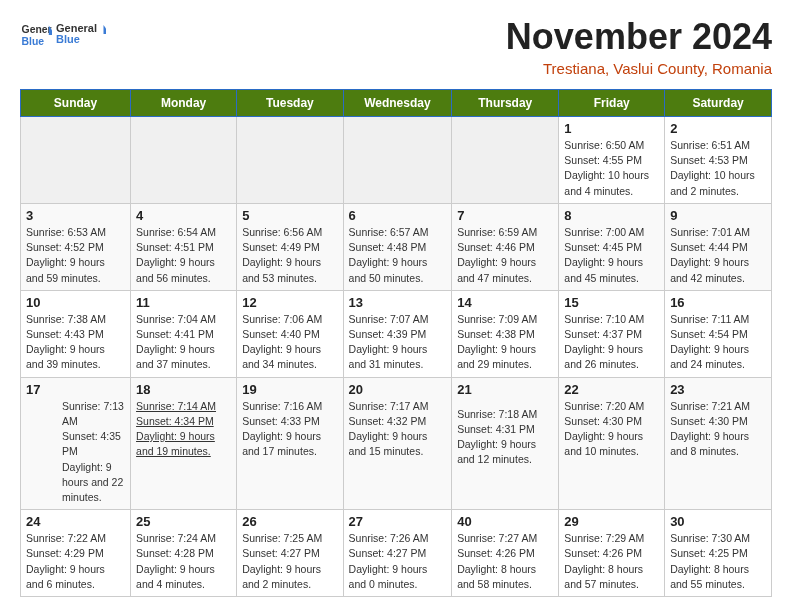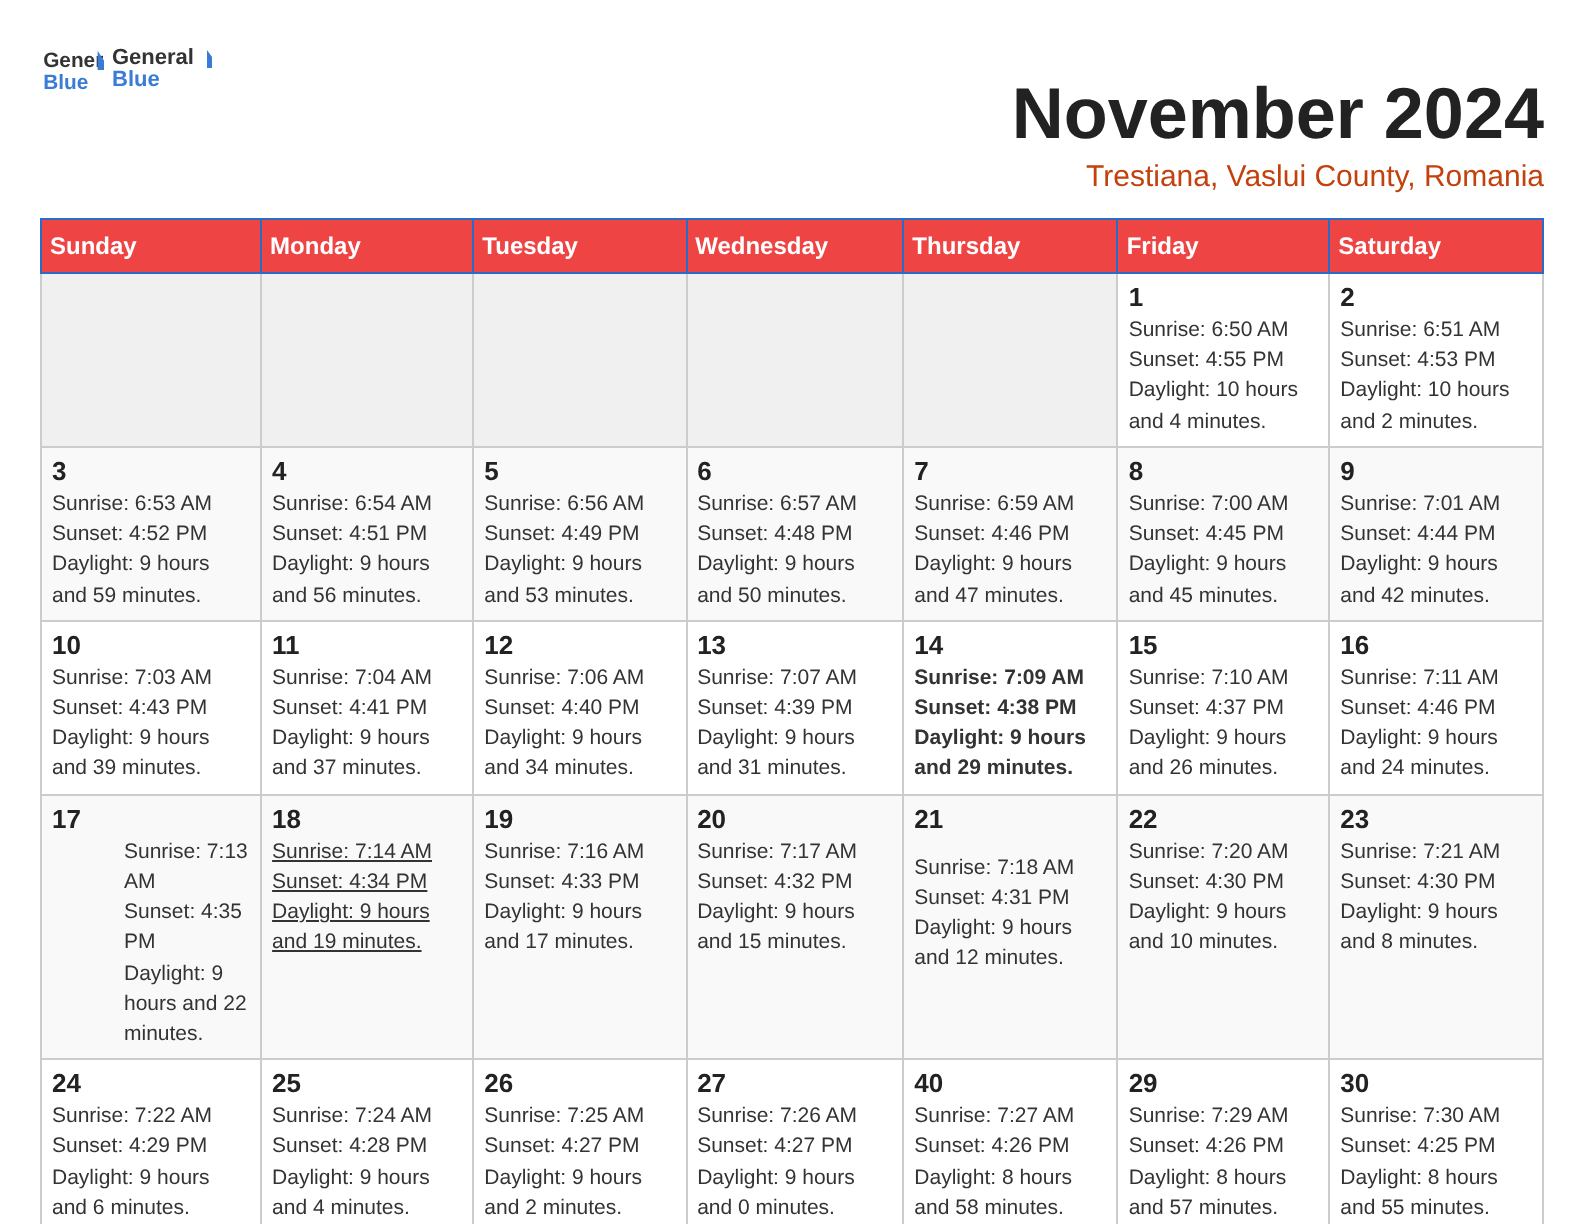--- a/index.html
+++ b/index.html
@@ -25,37 +25,36 @@
       width: 32px;
       height: 32px;
     }
     .title-area {
       text-align: right;
     }
     .month-title {
       font-size: 36px;
       font-weight: bold;
       color: #222;
-      margin-top: 20px;
     }
     .location-title {
       font-size: 15px;
       color: #c2410c;
       margin-top: 2px;
     }
     .calendar-table {
       width: 100%;
       border-collapse: collapse;
       font-size: 11px;
     }
     .calendar-table thead tr th {
-      background-color: #ef4444;
+      background-color: #4d7c0f;
       color: #fff;
       padding: 6px 4px;
-      text-align: left;
+      text-align: center;
       font-size: 12px;
       border: 1px solid #2a6bc5;
       margin-left: 28px;
     }
     .calendar-table tbody tr td {
       border: 1px solid #ccc;
       vertical-align: top;
       padding: 4px 5px;
       width: 113px;
       min-height: 80px;
@@ -181,21 +180,21 @@
         <td>
           <div class="day-number">9</div>
           <div class="day-info" style="white-space: pre-line;">Sunrise: 7:01 AM
 Sunset: 4:44 PM
 Daylight: 9 hours and 42 minutes.</div>
         </td>
       </tr>
       <tr>
         <td>
           <div class="day-number">10</div>
-          <div class="day-info" style="white-space: pre-line;">Sunrise: 7:03 AM
+          <div class="day-info" style="white-space: pre-line;">Sunrise: 7:38 AM
 Sunset: 4:43 PM
 Daylight: 9 hours and 39 minutes.</div>
         </td>
         <td>
           <div class="day-number">11</div>
           <div class="day-info" style="white-space: pre-line;">Sunrise: 7:04 AM
 Sunset: 4:41 PM
 Daylight: 9 hours and 37 minutes.</div>
         </td>
         <td>
@@ -205,34 +204,34 @@
 Daylight: 9 hours and 34 minutes.</div>
         </td>
         <td>
           <div class="day-number">13</div>
           <div class="day-info" style="white-space: pre-line;">Sunrise: 7:07 AM
 Sunset: 4:39 PM
 Daylight: 9 hours and 31 minutes.</div>
         </td>
         <td>
           <div class="day-number">14</div>
-          <div class="day-info" style="white-space: pre-line; font-weight: bold;">Sunrise: 7:09 AM
+          <div class="day-info" style="white-space: pre-line;">Sunrise: 7:09 AM
 Sunset: 4:38 PM
 Daylight: 9 hours and 29 minutes.</div>
         </td>
         <td>
           <div class="day-number">15</div>
           <div class="day-info" style="white-space: pre-line;">Sunrise: 7:10 AM
 Sunset: 4:37 PM
 Daylight: 9 hours and 26 minutes.</div>
         </td>
         <td>
           <div class="day-number">16</div>
           <div class="day-info" style="white-space: pre-line;">Sunrise: 7:11 AM
-Sunset: 4:46 PM
+Sunset: 4:54 PM
 Daylight: 9 hours and 24 minutes.</div>
         </td>
       </tr>
       <tr class="row-shaded">
         <td>
           <div class="day-number">17</div>
           <div class="day-info" style="white-space: pre-line; margin-left: 36px;">Sunrise: 7:13 AM
 Sunset: 4:35 PM
 Daylight: 9 hours and 22 minutes.</div>
         </td>

